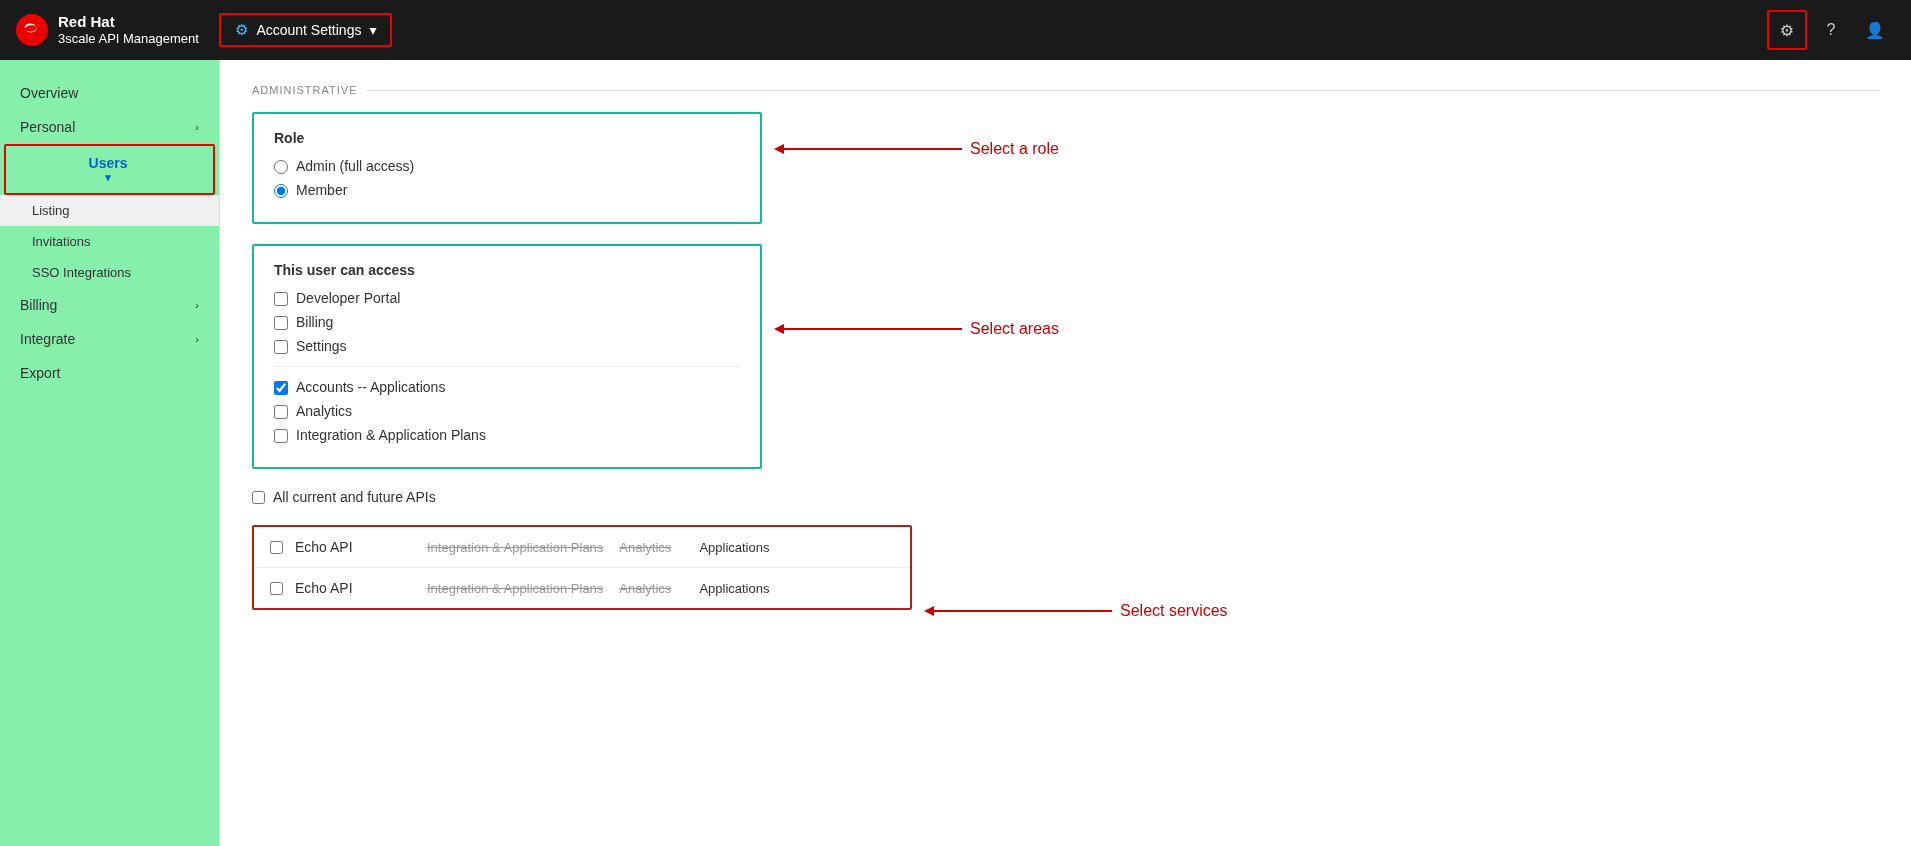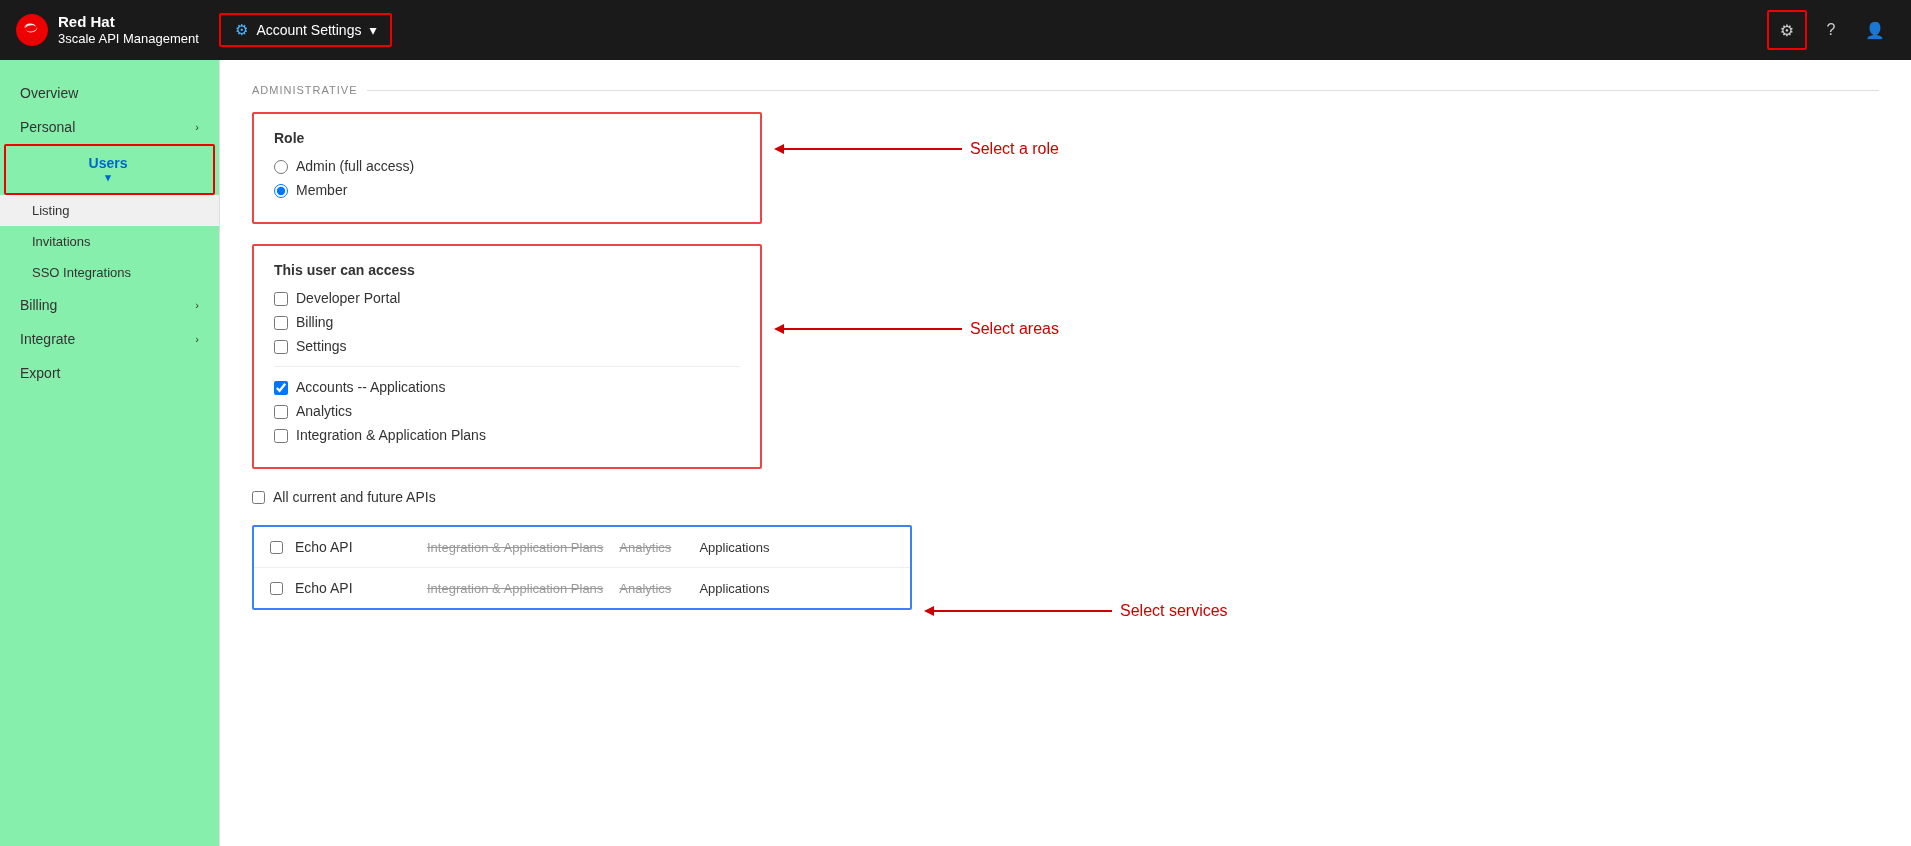--- a/index.html
+++ b/index.html
@@ -146,21 +146,21 @@
     }
     .section-label::after {
       content: '';
       flex: 1;
       height: 1px;
       background: #ddd;
     }
 
     
     .panel {
-      border: 2px solid #ef4444;
+      border: 2px solid #14b8a6;
       background: #fff;
       padding: 16px 20px;
       margin-bottom: 20px;
       width: 510px;
       border-radius: 2px;
     }
 
     .panel-title {
       font-size: 14px;
       font-weight: 600;
@@ -195,21 +195,21 @@
       display: flex;
       align-items: center;
       gap: 8px;
       margin-bottom: 20px;
       font-size: 14px;
       color: #333;
     }
 
     
     .services-panel {
-      border: 2px solid #3b82f6;
+      border: 2px solid #b91c1c;
       background: #fff;
       border-radius: 2px;
       width: 660px;
       overflow: hidden;
     }
     .service-row {
       display: flex;
       align-items: center;
       padding: 12px 16px;
       border-bottom: 1px solid #eee;

